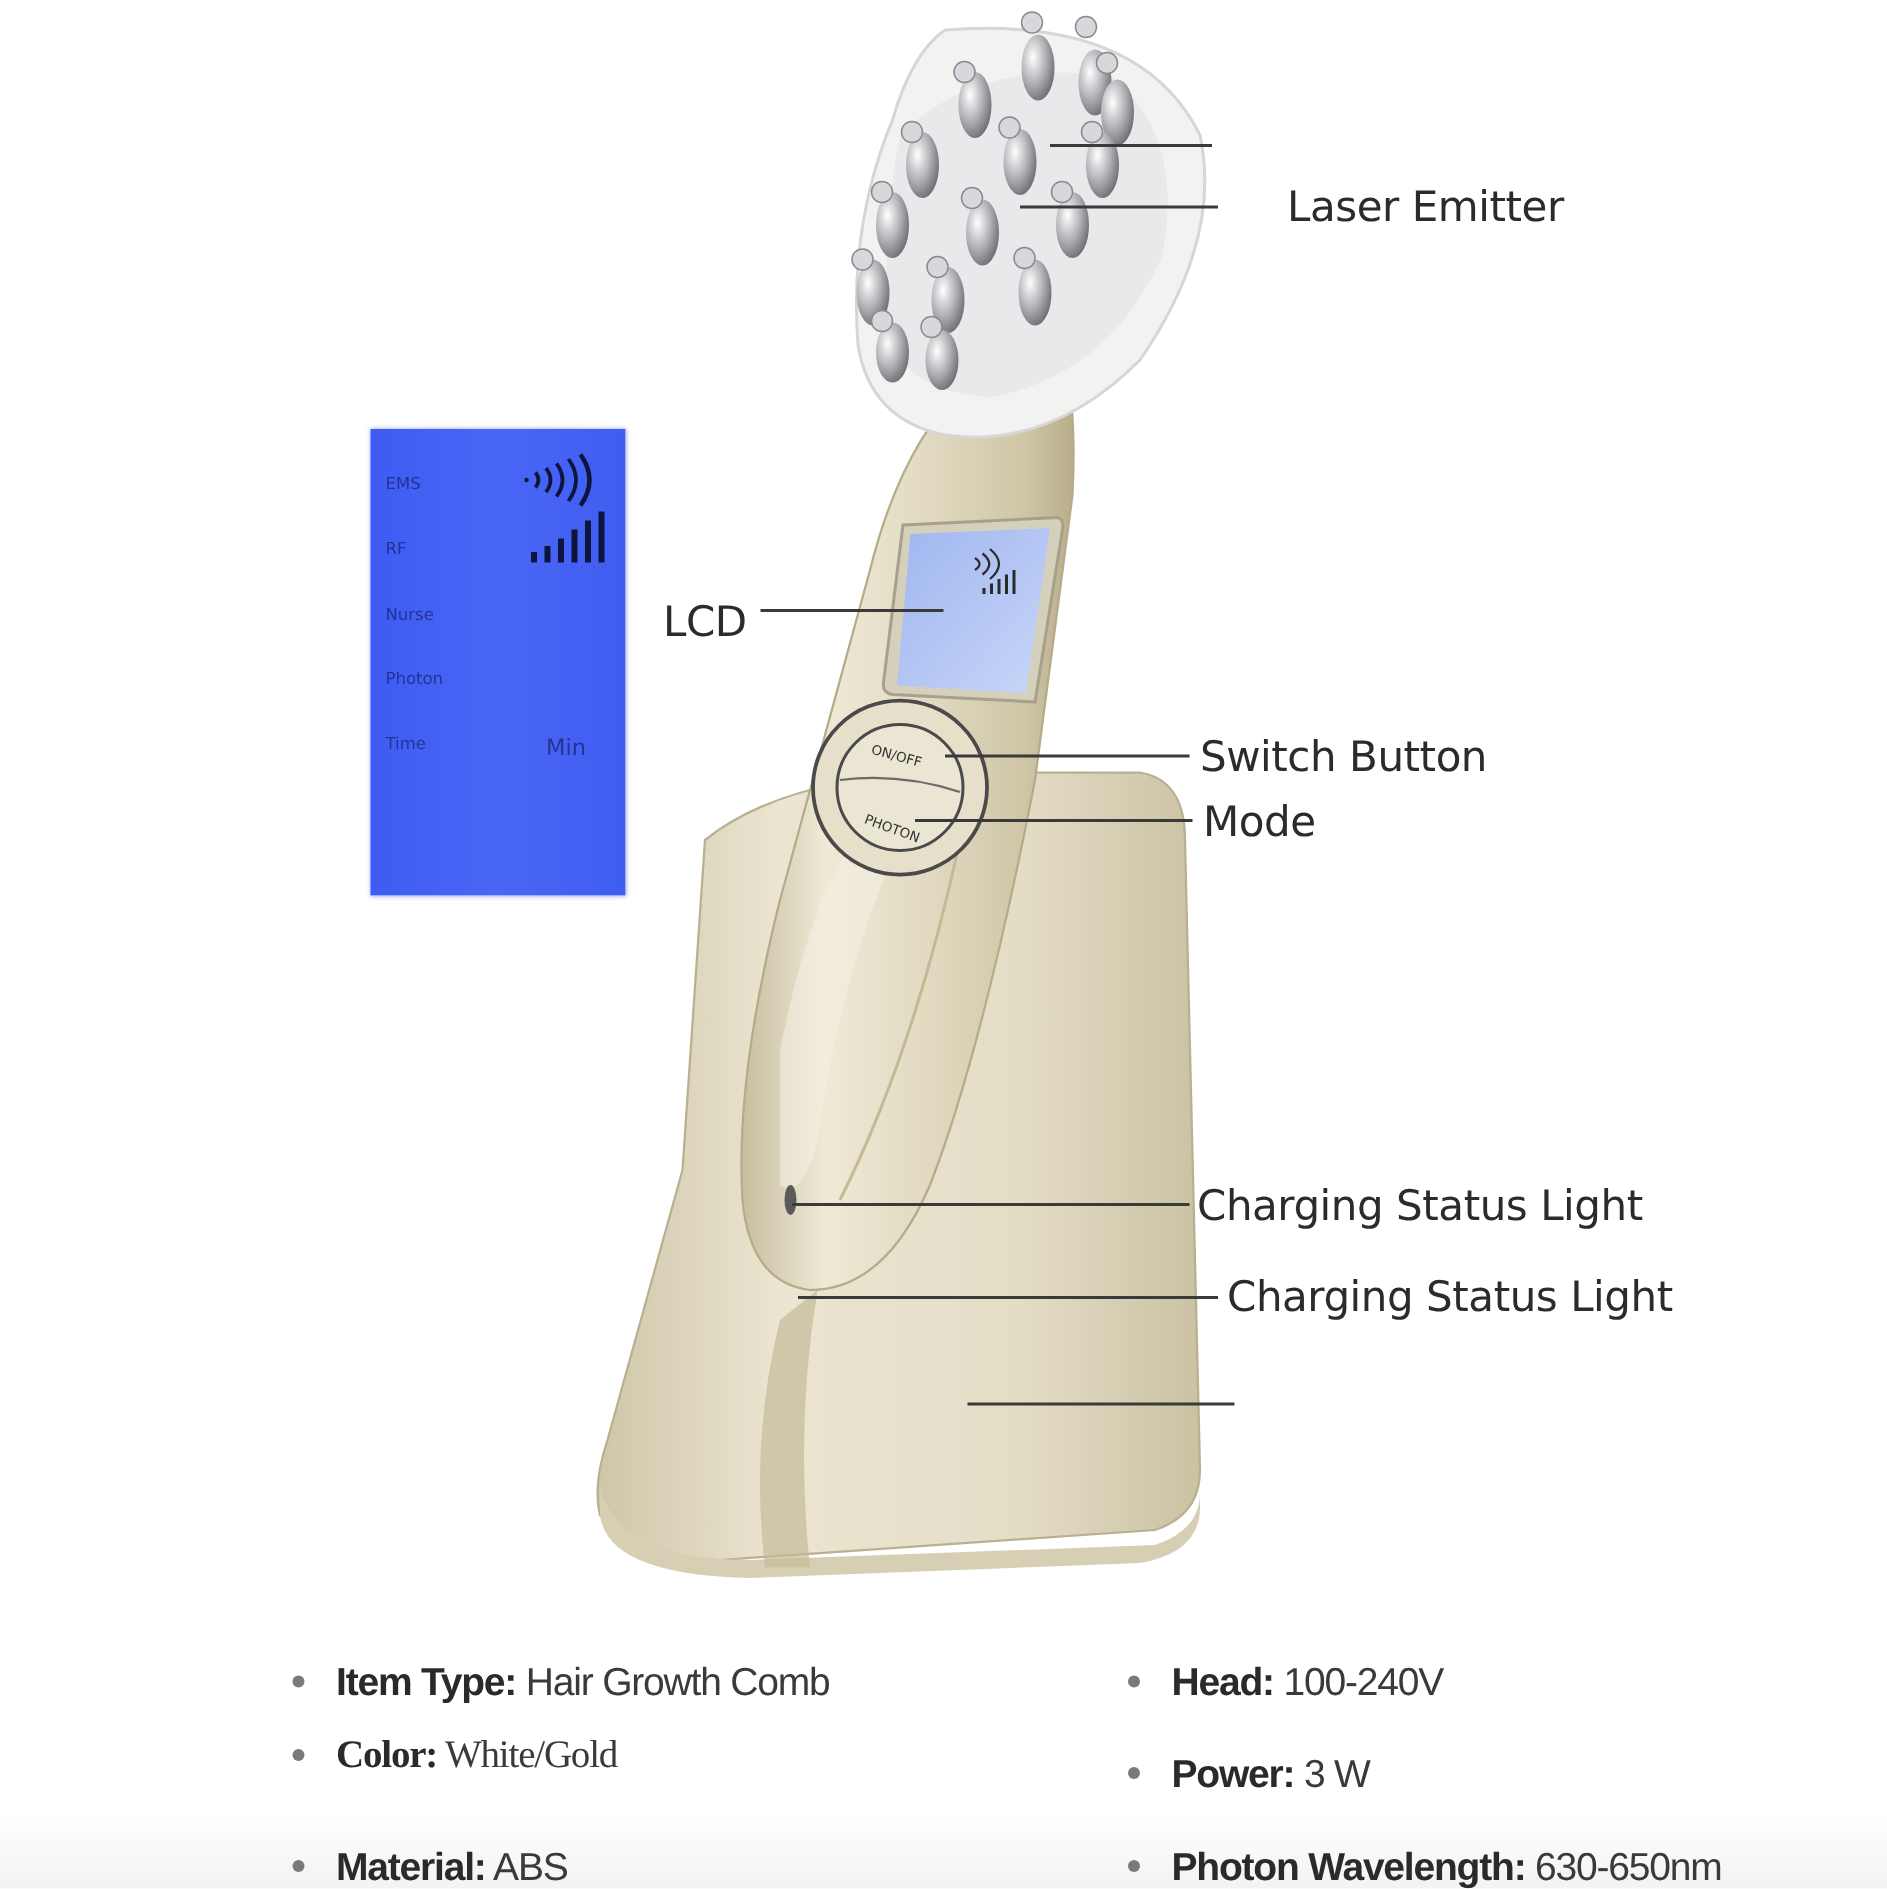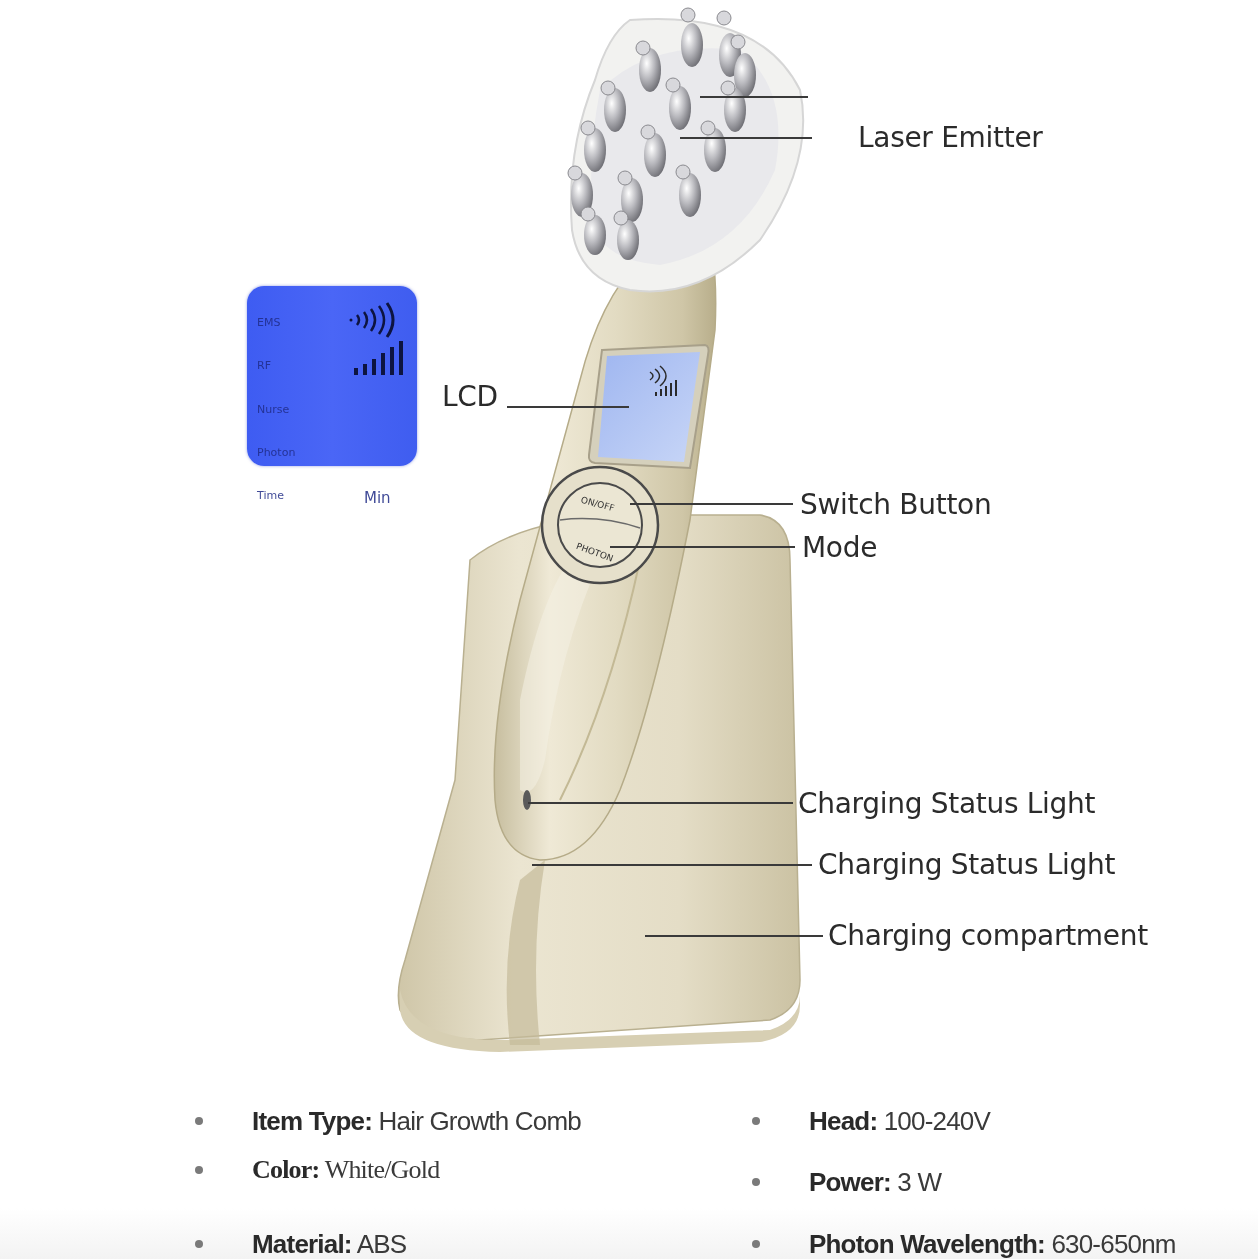--- a/index.html
+++ b/index.html
@@ -1,26 +1,26 @@
 <!DOCTYPE html>
 <html><head>
 <meta charset="utf-8">
 <style>
   html, body { margin: 0; padding: 0; background: #ffffff; }
   body { width: 1258px; height: 1259px; position: relative; overflow: hidden; font-family: "DejaVu Sans", sans-serif; }
   .stage { position: absolute; left: 0; top: 0; width: 1258px; height: 1259px; }
   svg.device { position: absolute; left: 0; top: 0; }
   .label { position: absolute; color: #2b2b2b; font-size: 28px; letter-spacing: -0.3px; white-space: nowrap; }
   .leader { position: absolute; height: 2px; background: #3a3a3a; }
-  .lcd-panel { position: absolute; left: 247px; top: 286px; width: 170px; height: 180px; background: linear-gradient(90deg, #3e5cf2 0%, #4a66f6 50%, #3f5df0 100%); box-shadow: 0 0 3px rgba(40,60,200,.5); border-radius: 17px; }
+  .lcd-panel { position: absolute; left: 247px; top: 286px; width: 170px; height: 311px; background: linear-gradient(90deg, #3e5cf2 0%, #4a66f6 50%, #3f5df0 100%); box-shadow: 0 0 3px rgba(40,60,200,.5); }
   .lcd-row { position: absolute; left: 10px; font-size: 11px; color: #1f2b86; opacity: .85; }
   .lcd-min { position: absolute; left: 117px; top: 203px; font-size: 15px; color: #1f2b86; opacity: .85; }
   .specs { position: absolute; left: 0; top: 1090px; width: 1258px; height: 169px; background: linear-gradient(180deg, #ffffff 0%, #ffffff 70%, #f3f3f3 100%); }
   .spec { position: absolute; font-family: "Liberation Sans", sans-serif; font-size: 26px; color: #3a3a3a; letter-spacing: -0.8px; white-space: nowrap; }
-  .spec .k { font-weight: bold; color: #2a2a2a; margin-left: 28px; }
+  .spec .k { font-weight: bold; color: #2a2a2a; }
   .spec .bullet { position: absolute; left: -29px; top: 11px; width: 8px; height: 8px; border-radius: 50%; background: #7a7a7a; }
 </style>
 </head>
 <body>
 
 <div class="stage">
 
   <svg class="device" width="1258" height="1259" viewBox="0 0 1258 1259">
     <defs>
       <linearGradient id="gold" x1="0" y1="0" x2="1" y2="0">
@@ -126,26 +126,25 @@
   <div class="leader" style="left:700px; top:96px; width:108px;"></div>
   <div class="leader" style="left:680px; top:137px; width:132px;"></div>
   <div class="leader" style="left:507px; top:406px; width:122px;"></div>
   <div class="leader" style="left:630px; top:503px; width:163px;"></div>
   <div class="leader" style="left:610px; top:546px; width:185px;"></div>
   <div class="leader" style="left:528px; top:802px; width:265px;"></div>
   <div class="leader" style="left:532px; top:864px; width:280px;"></div>
   <div class="leader" style="left:645px; top:935px; width:178px;"></div>
 
   <div class="label" style="left:818px; top:121px;margin-left:40px;">Laser Emitter</div>
-  <div class="label" style="left:442px; top:380px;">LCD</div>
+  <div class="label" style="left:442px; top:398px;">LCD</div>
   <div class="label" style="left:800px; top:488px;">Switch Button</div>
   <div class="label" style="left:802px; top:531px;">Mode</div>
   <div class="label" style="left:798px; top:787px;">Charging Status Light</div>
   <div class="label" style="left:818px; top:848px;">Charging Status Light</div>
-  <div class="label" style="left:828px; top:919px;">Charging compartment</div>
 
   <div class="lcd-panel">
     <div class="lcd-row" style="top:30px;">EMS</div>
     <div class="lcd-row" style="top:73px;">RF</div>
     <div class="lcd-row" style="top:117px;">Nurse</div>
     <div class="lcd-row" style="top:160px;">Photon</div>
     <div class="lcd-row" style="top:203px;">Time</div>
     <div class="lcd-min">Min</div>
     <svg width="170" height="244" style="position:absolute;left:0;top:0;">
       <g stroke="#0d1440" stroke-width="2.5" fill="none">

